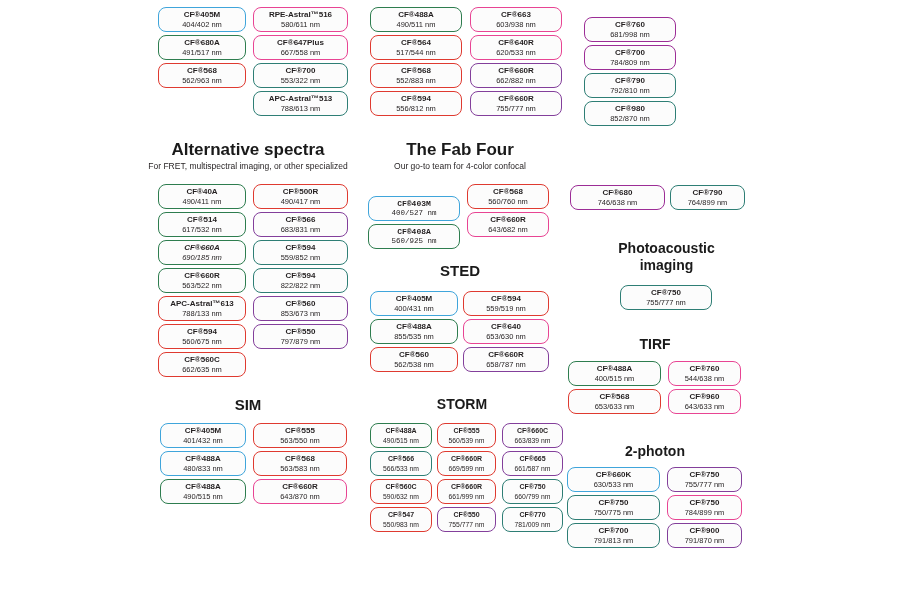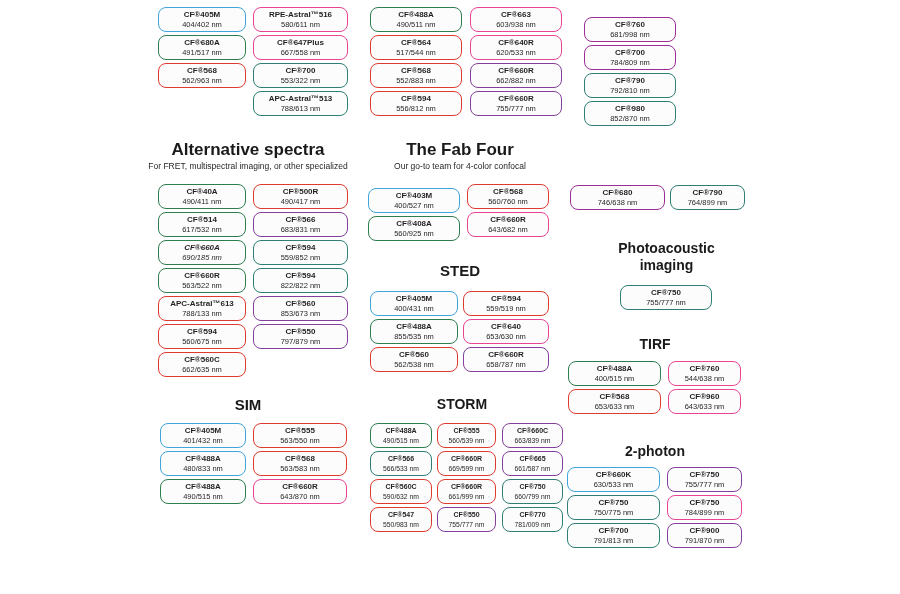--- a/index.html
+++ b/index.html
@@ -27,21 +27,21 @@
 
   
   .t-alt{left:148px;top:140px;width:200px;font-size:17px;}
   .s-alt{left:133px;top:161px;width:230px;}
   .c-alt0{left:158px;top:184px;width:88px;}
   .c-alt1{left:253px;top:184px;width:95px;}
 
   
   .t-fab{left:360px;top:140px;width:200px;font-size:17px;}
   .s-fab{left:360px;top:161px;width:200px;}
-  .c-fab0{left:368px;top:188px;width:92px;}
+  .c-fab0{left:368px;top:196px;width:92px;font-family:Liberation Mono, monospace;}
   .c-fab1{left:467px;top:184px;width:82px;}
 
   
   .c-pair0{left:570px;top:185px;width:95px;}
   .c-pair1{left:670px;top:185px;width:75px;}
 
   
   .t-sted{left:360px;top:262px;width:200px;font-size:15px;}
   .c-sted0{left:370px;top:291px;width:88px;}
   .c-sted1{left:463px;top:291px;width:86px;}

